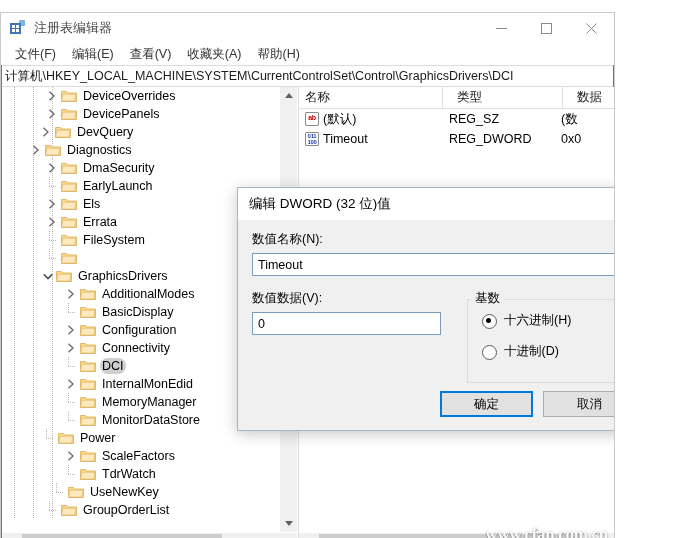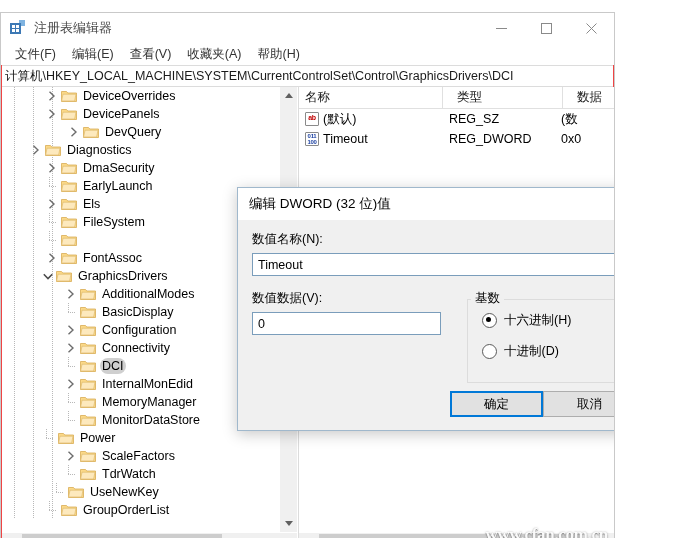--- a/index.html
+++ b/index.html
@@ -379,21 +379,21 @@
   #base-legend {
     position: absolute;
     left: 4px; top: 0;
     background: #f0f0f0;
     padding: 0 4px;
     font-size: 12.5px;
     color: #000;
   }
   .radio-row {
     display: flex;
-    align-items: center;
+    align-items: flex-end;
     margin-bottom: 14px;
     cursor: default;
     white-space: nowrap;
   }
   .radio {
     width: 13px; height: 13px;
     border-radius: 50%;
     border: 1px solid #5a5a5a;
     background: #ffffff;
     margin-right: 7px;
@@ -406,20 +406,21 @@
     left: 3px; top: 3px;
     width: 5px; height: 5px;
     border-radius: 50%;
     background: #000;
   }
   #dlg-buttons {
     position: absolute;
     right: 14px;
     bottom: 14px;
     display: flex;
+    gap: 10px;
   }
   .dlg-btn {
     width: 93px; height: 26px;
     background: #e1e1e1;
     border: 1px solid #adadad;
     box-sizing: border-box;
     display: flex; align-items: center; justify-content: center;
     font-size: 12.5px;
     color: #000;
     cursor: default;
@@ -517,21 +518,21 @@
                   <svg width="7" height="10" viewBox="0 0 7 10">
                     <path d="M1.5 0.8 L6 5 L1.5 9.2" fill="none" stroke="#6d6d6d" stroke-width="1.4"></path>
                   </svg>
                 </span>
                 <span class="folder"><svg width="16" height="14" viewBox="0 0 16 14">
                     <path d="M0.5 2.5 L5.5 2.5 L6.8 4.0 L15.5 4.0 L15.5 12.5 L0.5 12.5 Z" fill="#fbd988" stroke="#d8ac54" stroke-width="0.8"></path>
                     <path d="M2.0 5.2 L15.0 5.2 L13.6 12.0 L0.6 12.0 Z" fill="#fde9bd" stroke="#e0bc70" stroke-width="0.7"></path>
                   </svg></span>
                 <span class="label">DevicePanels</span>
               </div>
-              <div class="tnode" style="padding-left: 65px;">
+              <div class="tnode" style="padding-left: 37px;">
                 <span class="glyph">
                   <svg width="7" height="10" viewBox="0 0 7 10">
                     <path d="M1.5 0.8 L6 5 L1.5 9.2" fill="none" stroke="#6d6d6d" stroke-width="1.4"></path>
                   </svg>
                 </span>
                 <span class="folder"><svg width="16" height="14" viewBox="0 0 16 14">
                     <path d="M0.5 2.5 L5.5 2.5 L6.8 4.0 L15.5 4.0 L15.5 12.5 L0.5 12.5 Z" fill="#fbd988" stroke="#d8ac54" stroke-width="0.8"></path>
                     <path d="M2.0 5.2 L15.0 5.2 L13.6 12.0 L0.6 12.0 Z" fill="#fde9bd" stroke="#e0bc70" stroke-width="0.7"></path>
                   </svg></span>
                 <span class="label">DevQuery</span>
@@ -578,50 +579,50 @@
                   </svg>
                 </span>
                 <span class="folder"><svg width="16" height="14" viewBox="0 0 16 14">
                     <path d="M0.5 2.5 L5.5 2.5 L6.8 4.0 L15.5 4.0 L15.5 12.5 L0.5 12.5 Z" fill="#fbd988" stroke="#d8ac54" stroke-width="0.8"></path>
                     <path d="M2.0 5.2 L15.0 5.2 L13.6 12.0 L0.6 12.0 Z" fill="#fde9bd" stroke="#e0bc70" stroke-width="0.7"></path>
                   </svg></span>
                 <span class="label">Els</span>
               </div>
               <div class="tnode" style="padding-left: 43px;">
                 <span class="glyph">
+                  <svg width="7" height="10" viewBox="0 0 7 10">
+                    <path d="M1.5 0.8 L6 5 L1.5 9.2" fill="none" stroke="#6d6d6d" stroke-width="1.4"></path>
+                  </svg>
+                </span>
+                <span class="folder"><svg width="16" height="14" viewBox="0 0 16 14">
+                    <path d="M0.5 2.5 L5.5 2.5 L6.8 4.0 L15.5 4.0 L15.5 12.5 L0.5 12.5 Z" fill="#fbd988" stroke="#d8ac54" stroke-width="0.8"></path>
+                    <path d="M2.0 5.2 L15.0 5.2 L13.6 12.0 L0.6 12.0 Z" fill="#fde9bd" stroke="#e0bc70" stroke-width="0.7"></path>
+                  </svg></span>
+                <span class="label">Errata</span>
+              </div>
+              <div class="tnode" style="padding-left: 43px;">
+                <span class="glyph">
                   <span class="vstub"></span>
                   <span class="hline"></span>
                 </span>
                 <span class="folder"><svg width="16" height="14" viewBox="0 0 16 14">
                     <path d="M0.5 2.5 L5.5 2.5 L6.8 4.0 L15.5 4.0 L15.5 12.5 L0.5 12.5 Z" fill="#fbd988" stroke="#d8ac54" stroke-width="0.8"></path>
                     <path d="M2.0 5.2 L15.0 5.2 L13.6 12.0 L0.6 12.0 Z" fill="#fde9bd" stroke="#e0bc70" stroke-width="0.7"></path>
                   </svg></span>
                 <span class="label">FileSystem</span>
               </div>
               <div class="tnode" style="padding-left: 43px;">
                 <span class="glyph">
                   <span class="vstub"></span>
                   <span class="hline"></span>
                 </span>
                 <span class="folder"><svg width="16" height="14" viewBox="0 0 16 14">
                     <path d="M0.5 2.5 L5.5 2.5 L6.8 4.0 L15.5 4.0 L15.5 12.5 L0.5 12.5 Z" fill="#fbd988" stroke="#d8ac54" stroke-width="0.8"></path>
                     <path d="M2.0 5.2 L15.0 5.2 L13.6 12.0 L0.6 12.0 Z" fill="#fde9bd" stroke="#e0bc70" stroke-width="0.7"></path>
                   </svg></span>
-              </div>
-              <div class="tnode" style="padding-left: 43px;">
-                <span class="glyph">
-                  <svg width="7" height="10" viewBox="0 0 7 10">
-                    <path d="M1.5 0.8 L6 5 L1.5 9.2" fill="none" stroke="#6d6d6d" stroke-width="1.4"></path>
-                  </svg>
-                </span>
-                <span class="folder"><svg width="16" height="14" viewBox="0 0 16 14">
-                    <path d="M0.5 2.5 L5.5 2.5 L6.8 4.0 L15.5 4.0 L15.5 12.5 L0.5 12.5 Z" fill="#fbd988" stroke="#d8ac54" stroke-width="0.8"></path>
-                    <path d="M2.0 5.2 L15.0 5.2 L13.6 12.0 L0.6 12.0 Z" fill="#fde9bd" stroke="#e0bc70" stroke-width="0.7"></path>
-                  </svg></span>
-                <span class="label">FontAssoc</span>
               </div>
               <div class="tnode" style="padding-left: 38px;">
                 <span class="glyph">
                   <svg width="10" height="7" viewBox="0 0 10 7" style="top:6px">
                     <path d="M0.8 1.3 L5 5.6 L9.2 1.3" fill="none" stroke="#4a4a4a" stroke-width="1.5"></path>
                   </svg>
                 </span>
                 <span class="folder"><svg width="16" height="14" viewBox="0 0 16 14">
                     <path d="M0.5 2.5 L5.5 2.5 L6.8 4.0 L15.5 4.0 L15.5 12.5 L0.5 12.5 Z" fill="#fbd988" stroke="#d8ac54" stroke-width="0.8"></path>
                     <path d="M2.0 5.2 L15.0 5.2 L13.6 12.0 L0.6 12.0 Z" fill="#fde9bd" stroke="#e0bc70" stroke-width="0.7"></path>

